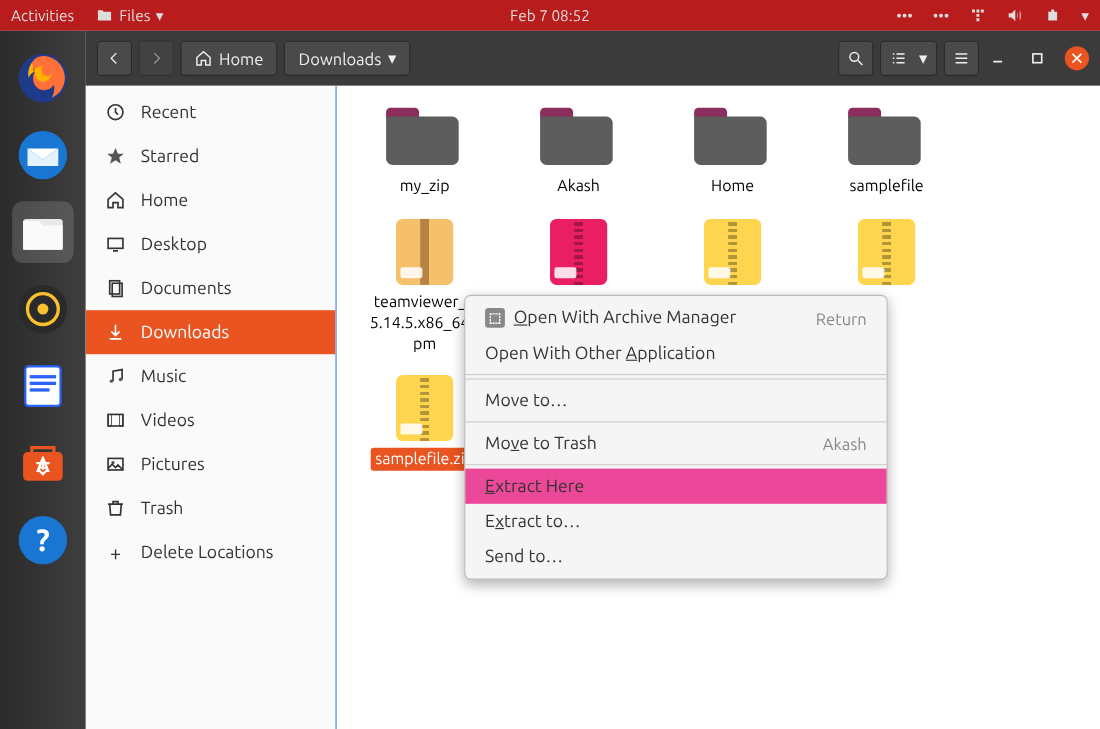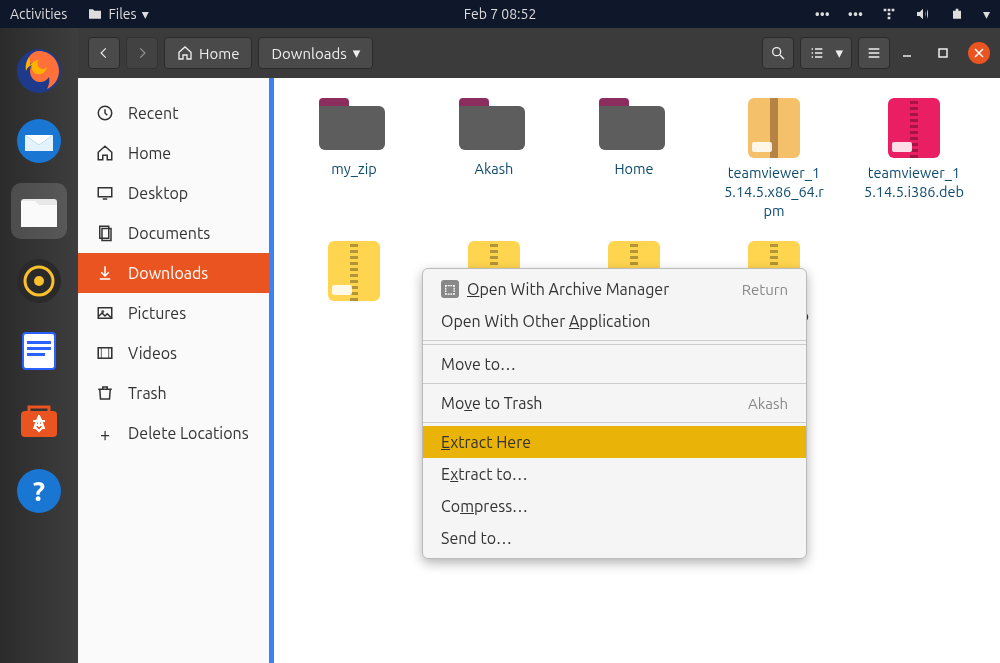--- a/index.html
+++ b/index.html
@@ -1,19 +1,19 @@
 <!DOCTYPE html>
 <html><head>
   <meta charset="utf-8">
   <style>
     * { box-sizing: border-box; margin: 0; padding: 0; }
     body { font-family: "Ubuntu", "Segoe UI", sans-serif; background: #fff; width: 1000px; height: 663px; overflow: hidden; position: relative; }
     
     
-    .topbar { background: #0f172a; color: #ddd; height: 28px; display: flex; align-items: center; padding: 0 10px; font-size: 14px; justify-content: space-between; }
+    .topbar { background: #b91c1c; color: #ddd; height: 28px; display: flex; align-items: center; padding: 0 10px; font-size: 14px; justify-content: space-between; }
     .topbar-left { display: flex; gap: 20px; align-items: center; }
     .topbar-item { display: flex; align-items: center; gap: 5px; cursor: pointer; }
     .topbar-center { position: absolute; left: 50%; transform: translateX(-50%); }
     .topbar-right { display: flex; gap: 18px; align-items: center; }
     .topbar-icon { width: 16px; height: 16px; fill: #ddd; }
     
     
     .main { display: flex; height: calc(663px - 28px); }
     
     
@@ -33,44 +33,44 @@
     .titlebar-spacer { flex: 1; }
     .window-controls { display: flex; gap: 14px; align-items: center; }
     .win-btn { width: 22px; height: 22px; border-radius: 50%; display: flex; align-items: center; justify-content: center; cursor: pointer; }
     .win-btn.close { background: #e95420; }
     .tb-icon { fill: #eee; }
     
     
     .body { display: flex; flex: 1; background: #fff; overflow: hidden; }
     
     
-    .sidebar { width: 196px; background: #fafafa; border-right: 5px solid #3b82f6; padding-top: 15px; overflow-y: auto; }
+    .sidebar { width: 228px; background: #fafafa; border-right: 1px solid #3b82f6; padding-top: 4px; overflow-y: auto; }
     .sb-item { display: flex; align-items: center; gap: 14px; padding: 11px 18px; cursor: pointer; font-size: 16px; color: #333; }
     .sb-item.active { background: #e95420; color: #fff; }
     .sb-icon { width: 18px; height: 18px; fill: #555; flex-shrink: 0; }
     .sb-item.active .sb-icon { fill: #fff; }
     
     
     .content { flex: 1; padding: 20px 30px; display: flex; flex-wrap: wrap; align-content: flex-start; gap: 20px 40px; position: relative; }
     .file-item { width: 100px; display: flex; flex-direction: column; align-items: center; gap: 6px; cursor: pointer; }
     .file-icon { width: 70px; height: 56px; position: relative; }
-    .file-label { font-size: 14.5px; text-align: center; color: #0c4a6e; line-height: 1.3; word-break: break-word; }
+    .file-label { font-size: 14.5px; text-align: center; color: #000000; line-height: 1.3; word-break: break-word; }
     .file-label.selected { background: #e95420; color: #fff; border-radius: 3px; padding: 1px 4px; }
     .folder-top { width: 30px; height: 10px; background: #8b2e5e; border-radius: 4px 4px 0 0; position: absolute; top: 0; }
     .folder-body { width: 66px; height: 44px; background: #5d5d5d; border-radius: 0 6px 6px 6px; position: absolute; top: 8px; }
     
     
     .archive-icon { width: 52px; height: 60px; border-radius: 6px; position: relative; display: flex; justify-content: center; }
     .archive-zipper { width: 8px; height: 100%; background: repeating-linear-gradient(0deg, rgba(0,0,0,0.3) 0 3px, transparent 3px 6px); }
     .archive-tag { position: absolute; bottom: 6px; left: 4px; width: 20px; height: 10px; background: rgba(255,255,255,0.85); border-radius: 2px; }
     
     
     .context-menu { position: absolute; top: 268px; left: 422px; width: 385px; background: #f5f5f5; border: 1px solid #bbb; border-radius: 6px; box-shadow: 0 4px 12px rgba(0,0,0,0.3); padding: 4px 0; font-size: 16px; z-index: 100; }
     .cm-item { display: flex; align-items: center; justify-content: space-between; padding: 7px 18px; cursor: pointer; color: #333; }
-    .cm-item:hover, .cm-item.hovered { background: #eab308; }
+    .cm-item:hover, .cm-item.hovered { background: #ec4899; }
     .cm-label { display: flex; align-items: center; gap: 8px; }
     .cm-shortcut { color: #888; font-size: 15px; }
     .cm-sep { height: 1px; background: #ccc; margin: 3px 0; }
     .cm-icon { width: 18px; height: 18px; background: #888; border-radius: 3px; display: inline-flex; align-items: center; justify-content: center; color: #fff; font-size: 12px; font-weight: bold; }
     u { text-decoration: underline; }
   </style>
 </head>
 <body>
 
 <div class="topbar">
@@ -220,20 +220,26 @@
       <div class="sidebar">
         <div class="sb-item">
             <svg class="sb-icon" viewBox="0 0 24 24">
               <circle cx="12" cy="12" r="9" fill="none" stroke="currentColor" stroke-width="2"></circle>
               <path d="M12 7v5l3 3" stroke="currentColor" stroke-width="2" fill="none"></path>
             </svg>
             <span>Recent</span>
           </div>
         <div class="sb-item">
             <svg class="sb-icon" viewBox="0 0 24 24">
+              <path d="M12 2l3 7h7l-5.5 4.5 2 7.5L12 17l-6.5 4 2-7.5L2 9h7z"></path>
+            </svg>
+            <span>Starred</span>
+          </div>
+        <div class="sb-item">
+            <svg class="sb-icon" viewBox="0 0 24 24">
               <path d="M3 11l9-8 9 8v10h-6v-6h-6v6H3z" fill="none" stroke="currentColor" stroke-width="2"></path>
             </svg>
             <span>Home</span>
           </div>
         <div class="sb-item">
             <svg class="sb-icon" viewBox="0 0 24 24">
               <rect x="3" y="5" width="18" height="12" fill="none" stroke="currentColor" stroke-width="2"></rect>
               <path d="M9 20h6" stroke="currentColor" stroke-width="2"></path>
             </svg>
             <span>Desktop</span>
@@ -243,39 +249,47 @@
               <rect x="5" y="3" width="12" height="16" fill="none" stroke="currentColor" stroke-width="2"></rect>
               <rect x="8" y="6" width="12" height="16" fill="none" stroke="currentColor" stroke-width="2"></rect>
             </svg>
             <span>Documents</span>
           </div>
         <div class="sb-item active">
             <svg class="sb-icon" viewBox="0 0 24 24">
               <path d="M12 3v12M7 11l5 5 5-5M5 20h14" fill="none" stroke="currentColor" stroke-width="2"></path>
             </svg>
             <span>Downloads</span>
+          </div>
+        <div class="sb-item">
+            <svg class="sb-icon" viewBox="0 0 24 24">
+              <path d="M9 18V6l11-2v12" fill="none" stroke="currentColor" stroke-width="2"></path>
+              <circle cx="7" cy="18" r="2"></circle>
+              <circle cx="18" cy="16" r="2"></circle>
+            </svg>
+            <span>Music</span>
+          </div>
+        <div class="sb-item">
+            <svg class="sb-icon" viewBox="0 0 24 24">
+              <rect x="3" y="5" width="18" height="14" fill="none" stroke="currentColor" stroke-width="2"></rect>
+              <rect x="3" y="5" width="4" height="14" fill="none" stroke="currentColor" stroke-width="1"></rect>
+              <rect x="17" y="5" width="4" height="14" fill="none" stroke="currentColor" stroke-width="1"></rect>
+            </svg>
+            <span>Videos</span>
           </div>
         <div class="sb-item">
             <svg class="sb-icon" viewBox="0 0 24 24">
               <rect x="3" y="5" width="18" height="14" fill="none" stroke="currentColor" stroke-width="2"></rect>
               <circle cx="9" cy="10" r="2"></circle>
               <path d="M3 17l5-5 4 4 3-3 6 6" fill="none" stroke="currentColor" stroke-width="2"></path>
             </svg>
             <span>Pictures</span>
           </div>
         <div class="sb-item">
             <svg class="sb-icon" viewBox="0 0 24 24">
-              <rect x="3" y="5" width="18" height="14" fill="none" stroke="currentColor" stroke-width="2"></rect>
-              <rect x="3" y="5" width="4" height="14" fill="none" stroke="currentColor" stroke-width="1"></rect>
-              <rect x="17" y="5" width="4" height="14" fill="none" stroke="currentColor" stroke-width="1"></rect>
-            </svg>
-            <span>Videos</span>
-          </div>
-        <div class="sb-item">
-            <svg class="sb-icon" viewBox="0 0 24 24">
               <path d="M5 7h14l-1 13H6zM9 4h6v3H9zM3 7h18" fill="none" stroke="currentColor" stroke-width="2"></path>
             </svg>
             <span>Trash</span>
           </div>
         <div class="sb-item">
             <span class="sb-icon" style="font-size:18px;text-align:center">+</span>
             <span>Delete Locations</span>
           </div>
       </div>
 
@@ -296,20 +310,27 @@
             <span class="file-label">Akash</span>
           </div>
         <div class="file-item">
             <div class="file-icon">
               <div class="folder-top"></div>
               <div class="folder-body"></div>
             </div>
             <span class="file-label">Home</span>
           </div>
         <div class="file-item">
+            <div class="file-icon">
+              <div class="folder-top"></div>
+              <div class="folder-body"></div>
+            </div>
+            <span class="file-label">samplefile</span>
+          </div>
+        <div class="file-item">
             <div class="archive-icon" style="background:#f5c06a">
               <div class="archive-zipper" style="background:rgba(139,90,43,0.6)"></div>
               <div class="archive-tag"></div>
             </div>
             <span class="file-label">teamviewer_15.14.5.x86_64.rpm</span>
           </div>
 
         <div class="file-item">
             <div class="archive-icon" style="background:#e91e63">
               <div class="archive-zipper"></div>
@@ -383,21 +404,16 @@
         <span><u>E</u>xtract Here</span>
       </span>
     </div>
     <div class="cm-item">
       <span class="cm-label">
         <span>E<u>x</u>tract to…</span>
       </span>
     </div>
     <div class="cm-item">
       <span class="cm-label">
-        <span>Co<u>m</u>press…</span>
-      </span>
-    </div>
-    <div class="cm-item">
-      <span class="cm-label">
         <span>Send to…</span>
       </span>
     </div>
   </div>
 
 </body></html>

